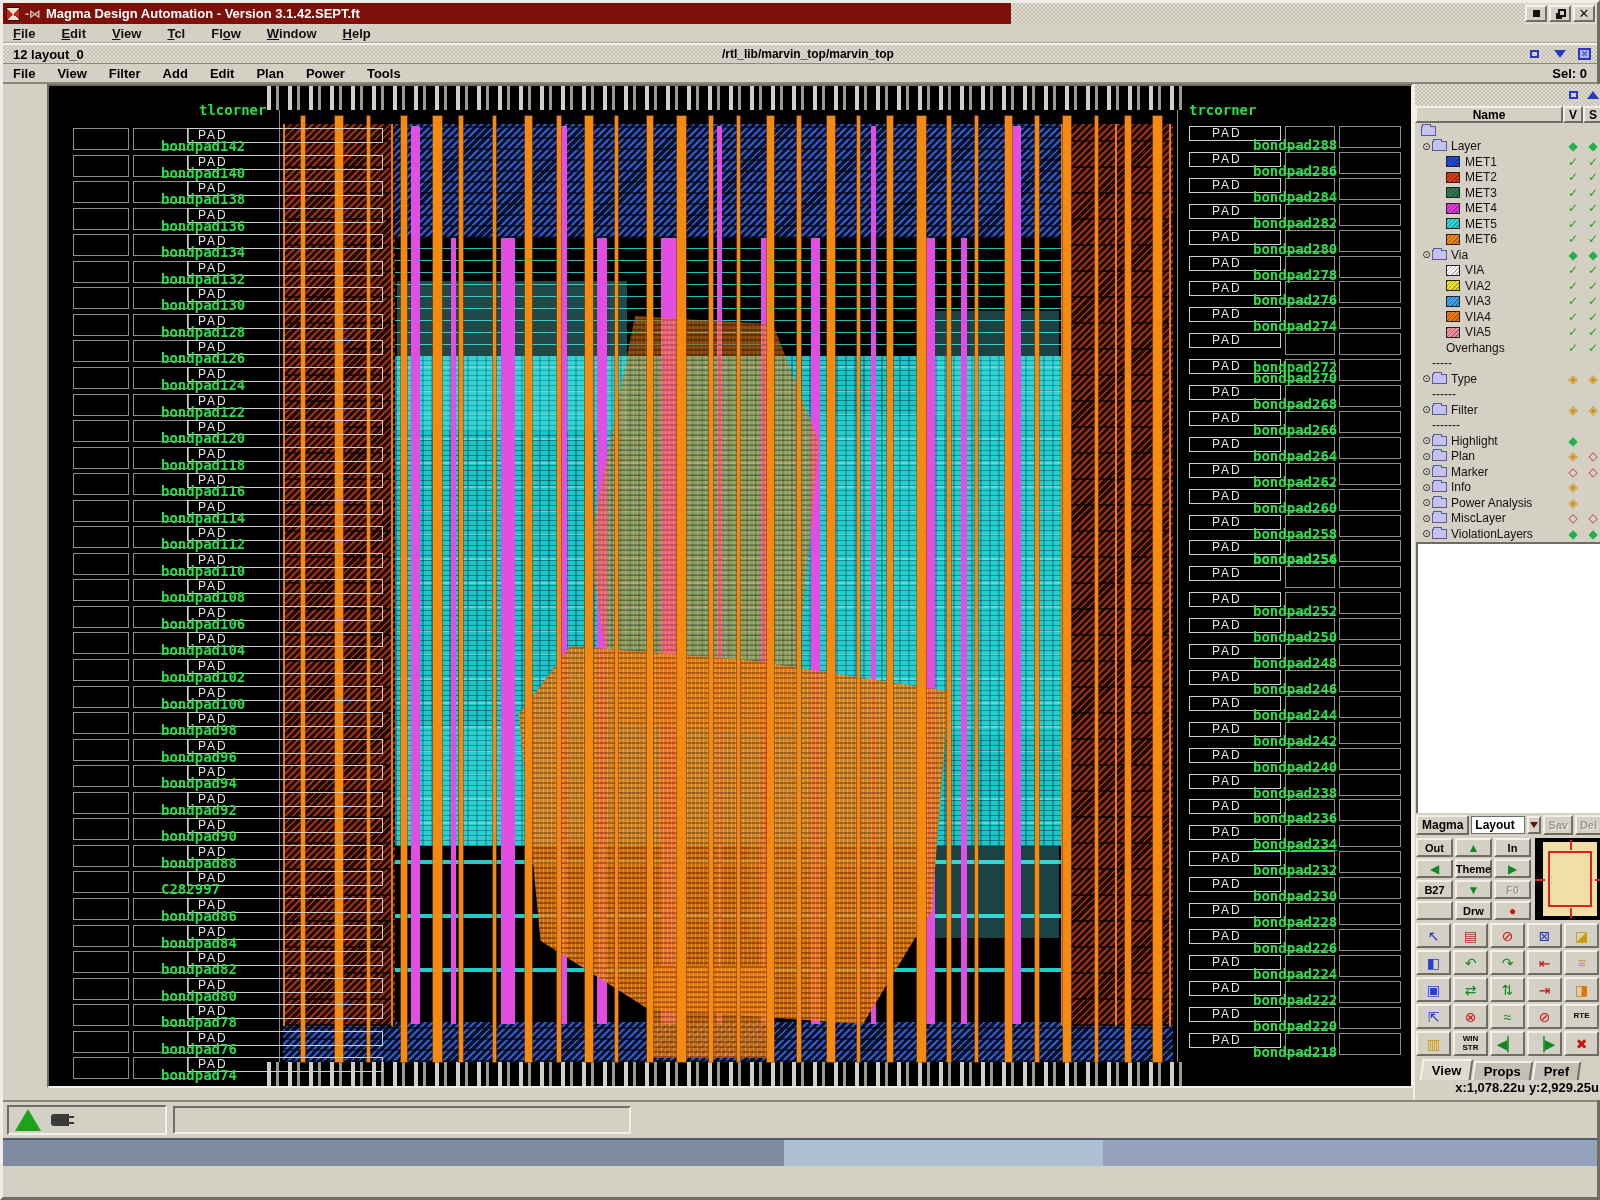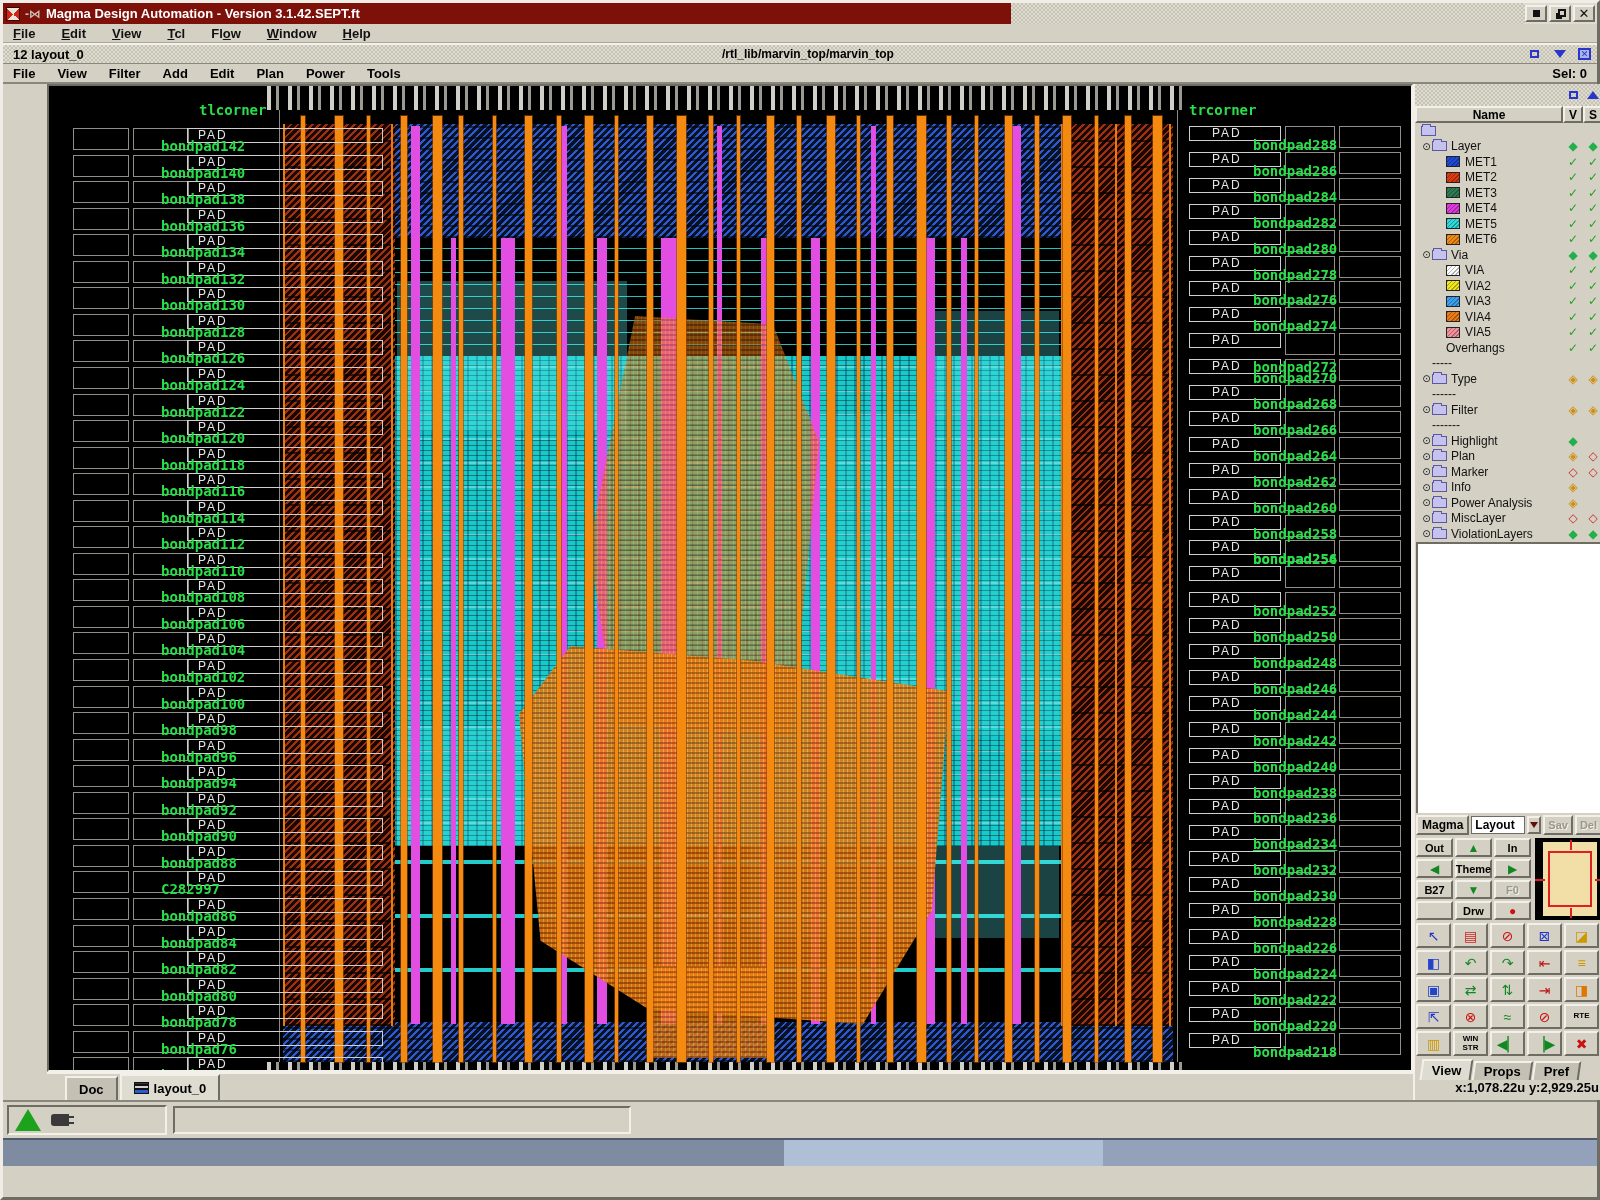--- a/index.html
+++ b/index.html
@@ -604,29 +604,20 @@
             <div class="abs pad-frame" style="left: 1236px; top: 920.6px; width: 50px; height: 22px;"></div>
             <div class="abs pad-frame" style="left: 1290px; top: 920.6px; width: 62px; height: 22px;"></div>
             <div class="abs pad-green" style="left: 1204px; top: 931.6px;">bondpad220</div>
             <div class="abs pad-box" style="left: 1140px; top: 946.5px; width: 92px; height: 15px; padding-left: 22px;">PAD</div>
             <div class="abs pad-frame" style="left: 1236px; top: 946.5px; width: 50px; height: 22px;"></div>
             <div class="abs pad-frame" style="left: 1290px; top: 946.5px; width: 62px; height: 22px;"></div>
             <div class="abs pad-green" style="left: 1204px; top: 957.5px;">bondpad218</div>
           </div>
       </div>
 
-      <div class="bottom-tabs" id="bottom-tabs">
-          <span class="btab">
-            <span>Doc</span>
-          </span>
-          <span class="btab active">
-            <span class="btab-icon"></span>
-            <span>layout_0</span>
-          </span>
-        </div>
     </div>
 
     <div class="panel">
       <div class="panel-head stipple">
         <span class="wb">
             <span class="wb-restore"></span>
           </span>
         <span class="wb">
             <span class="wb-shade-up"></span>
           </span>

